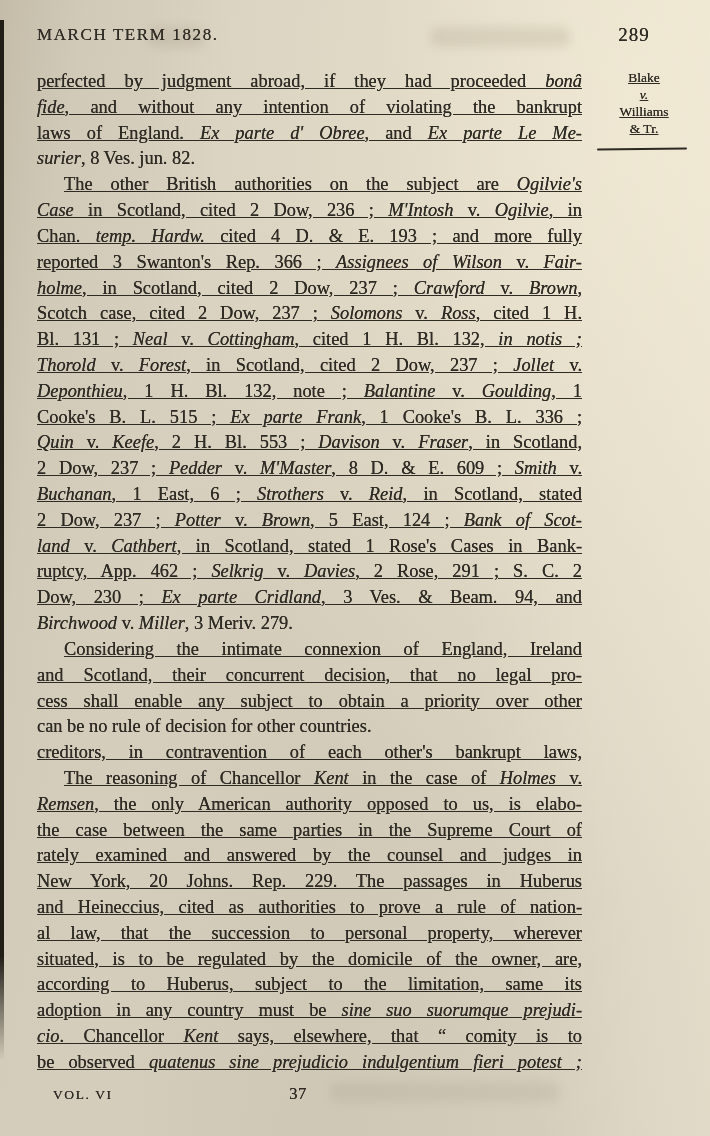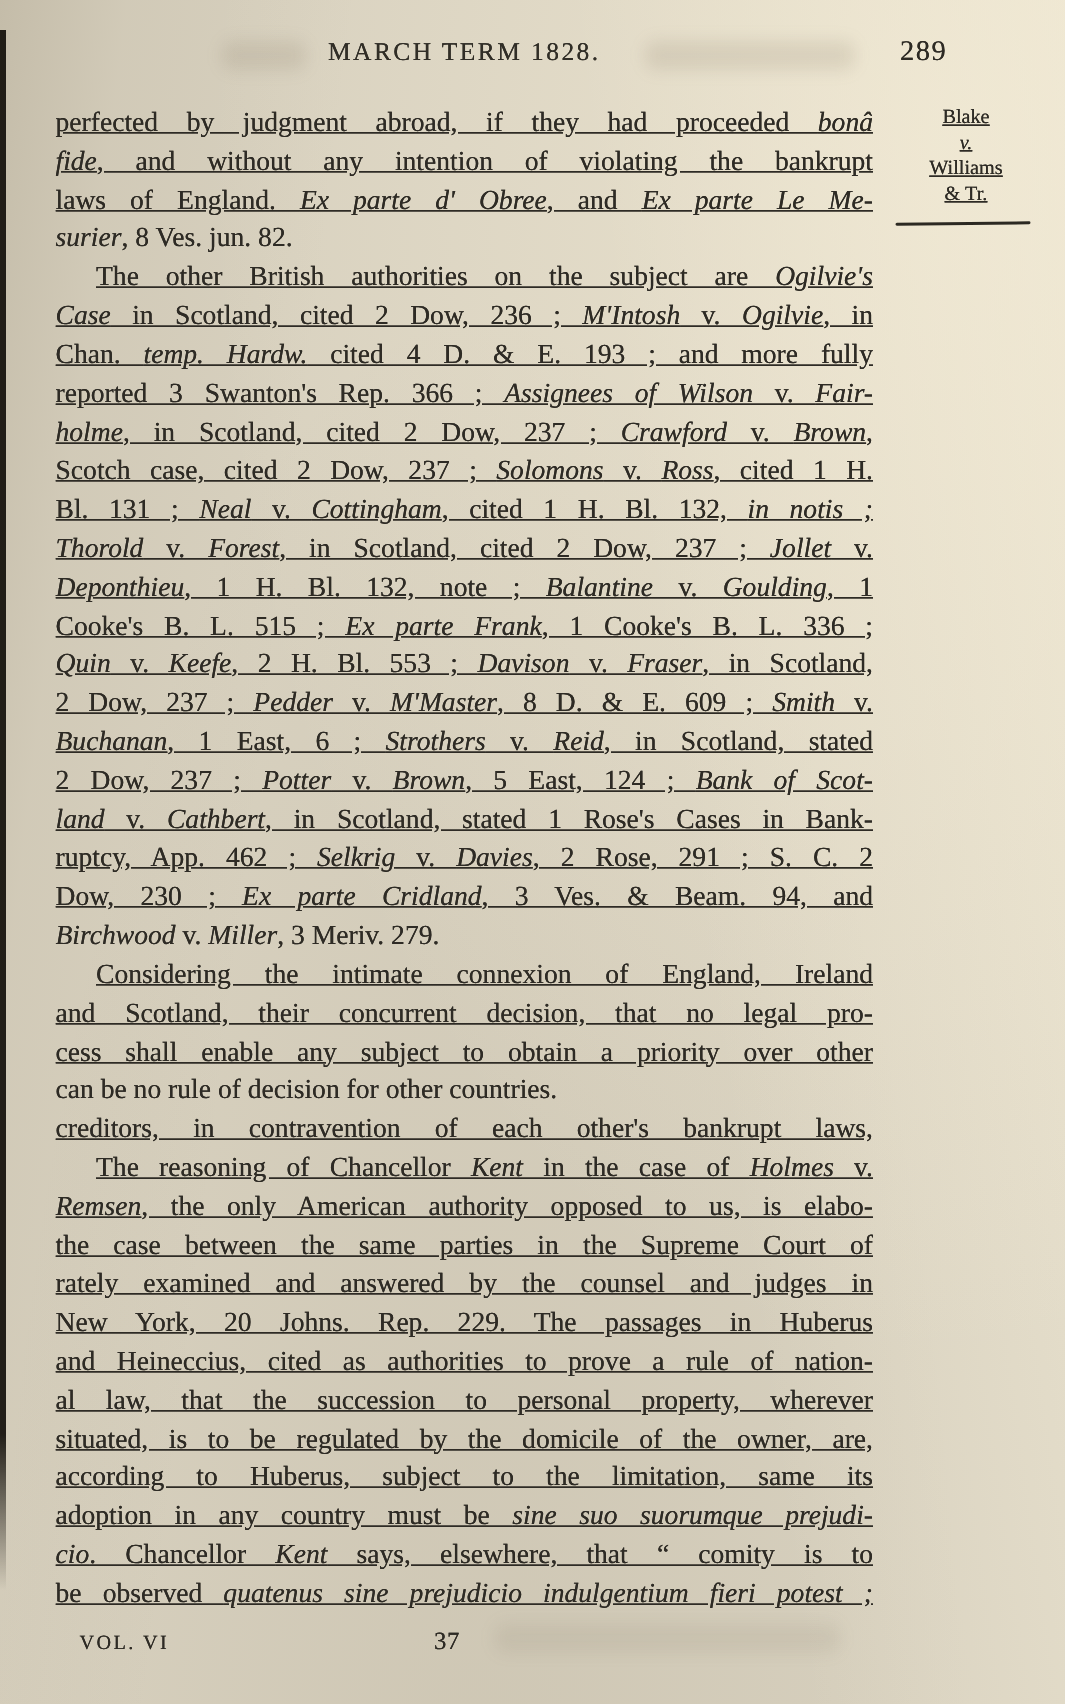--- a/index.html
+++ b/index.html
@@ -21,26 +21,26 @@
     position:absolute;left:0;top:20px;width:4px;height:1040px;
     background:linear-gradient(to bottom, rgba(18,15,10,.92) 0%, rgba(18,15,10,.92) 90%, rgba(18,15,10,0) 100%);
     filter:blur(.4px);
   }
   .ghost{position:absolute;background:rgba(118,106,84,.14);filter:blur(5px);border-radius:8px;}
   .g1{left:148px;top:27px;width:56px;height:20px;}
   .g2{left:430px;top:27px;width:140px;height:20px;}
   .g3{left:330px;top:1082px;width:230px;height:20px;background:rgba(118,106,84,.10);}
   .running-head{
     position:absolute;left:37px;top:25px;width:545px;
-    text-align:center;font-size:17px;letter-spacing:1.6px;
+    text-align:left;font-size:17px;letter-spacing:1.6px;
     color:#312e27;text-shadow:0 0 .4px currentColor;
   }
   .page-number{
     position:absolute;left:600px;top:24px;width:68px;
-    text-align:left;font-size:19px;letter-spacing:1px;
+    text-align:center;font-size:19px;letter-spacing:1px;
     text-shadow:0 0 .4px currentColor;
   }
   .margin-note{
     position:absolute;left:594px;top:69px;width:100px;
     text-align:center;font-size:13.5px;line-height:17px;
     text-shadow:0 0 .3px currentColor;
     text-decoration:underline;
   }
   .mn-line.it{font-style:italic;}
   .margin-rule{

